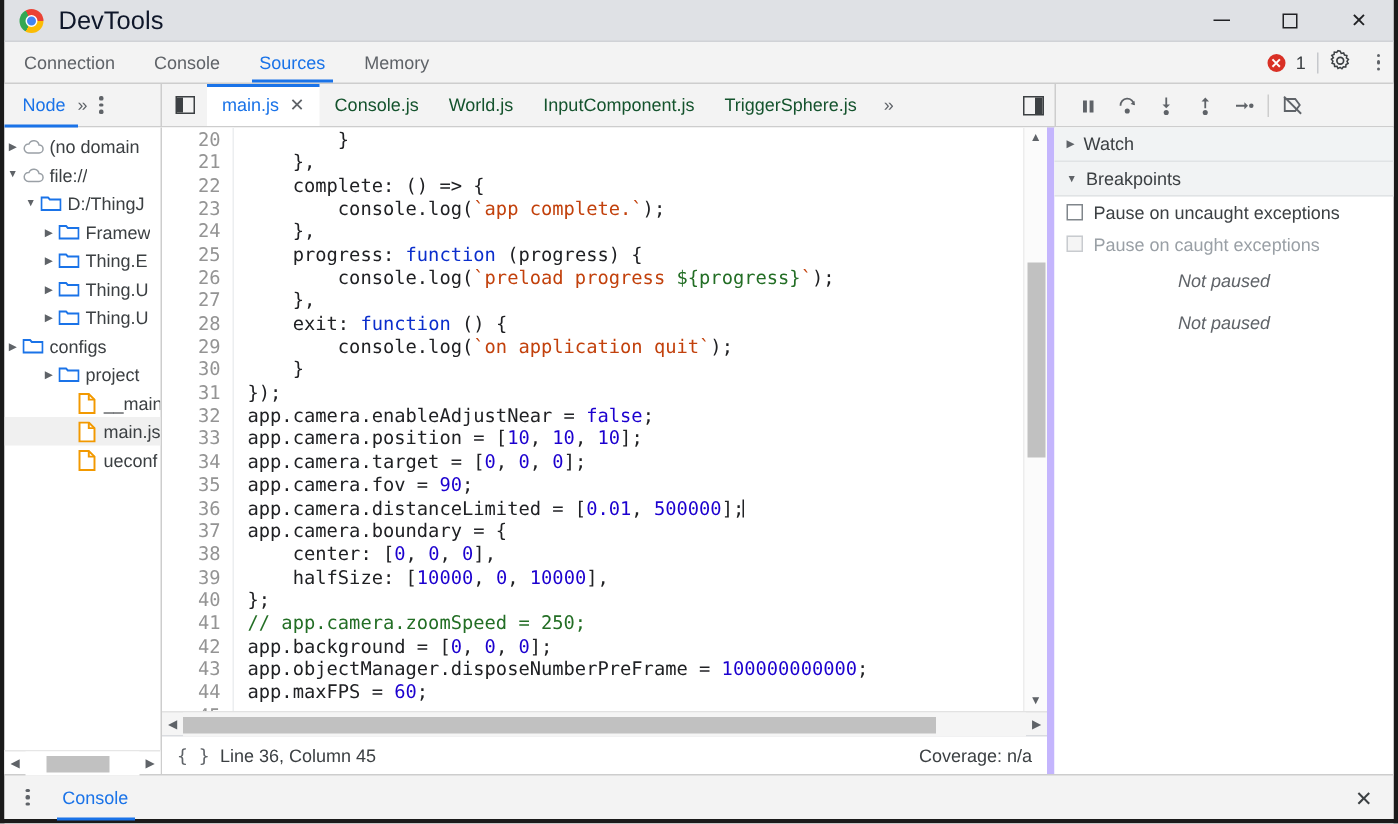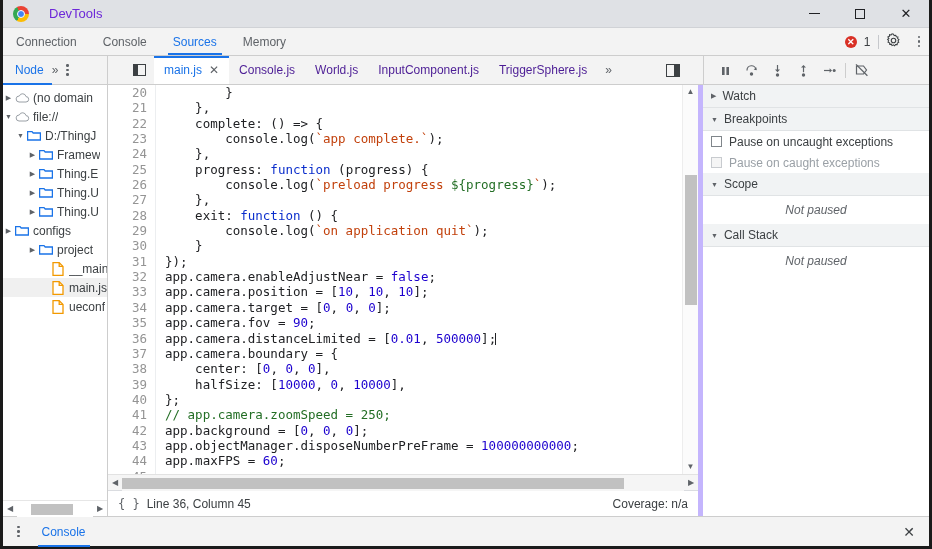--- a/index.html
+++ b/index.html
@@ -16,52 +16,52 @@
          border-left:3px solid #1a1a1a; border-right:3px solid #1a1a1a;
          border-bottom:3px solid #1a1a1a; background:#fff; }
 
   
   .titlebar { height:28px; background:#dfe1e5; display:flex; align-items:center;
               flex:0 0 28px; border-bottom:1px solid #d0d2d6; }
   .chrome-logo { width:16px; height:16px; border-radius:50%; margin-left:10px; position:relative;
      background:conic-gradient(from -30deg, #ea4335 0deg 120deg, #fbbc05 120deg 240deg, #34a853 240deg 360deg);}
   .chrome-logo:after { content:""; position:absolute; left:4px; top:4px; width:8px; height:8px;
      border-radius:50%; background:#4285f4; border:1.5px solid #fff; box-sizing:border-box;}
-  .title-text { margin-left:20px; font-size:13px; color:#6d28d9; }
+  .title-text { margin-left:10px; font-size:17px; color:#0f172a; }
   .winbtns { margin-left:auto; display:flex; height:100%; }
   .winbtn { width:46px; height:100%; display:flex; align-items:center; justify-content:center;
             color:#202124; font-size:13px; }
   .sq { width:10px; height:10px; border:1px solid #202124; }
   .dash { width:11px; height:1px; background:#202124; }
 
   
   .maintabs { height:28px; flex:0 0 28px; background:#f3f3f3; display:flex; align-items:stretch;
               border-bottom:1px solid #cdcdcd;text-align:right; }
   .mtab { padding:0 13px; display:flex; align-items:center; color:#5f6368; font-size:12px;
           position:relative; }
   .mtab.active { color:#1a73e8; }
   .mtab.active:after { content:""; position:absolute; left:8px; right:8px; bottom:0; height:2px;
                        background:#1a73e8; }
   .flask { margin-left:4px; }
 
   
   .srcbar { height:29px; flex:0 0 29px; display:flex; align-items:stretch;
-            background:#f3f3f3; border-bottom:1px solid #cdcdcd;gap:16px; }
+            background:#f3f3f3; border-bottom:1px solid #cdcdcd; }
   .nav-tabrow { width:105px; display:flex; align-items:center; background:#f3f3f3;
                 border-right:1px solid #cdcdcd; position:relative; }
   .nav-tab { color:#1a73e8; font-size:12px; padding-left:12px; position:relative; }
   .nav-tab:after { content:""; position:absolute; left:0px; right:-8px; bottom:-8px; height:2px; background:#1a73e8;}
   .chev2 { color:#5f6368; margin-left:8px; font-size:12px; letter-spacing:-2px;}
   .kebab { margin-left:10px; display:flex; flex-direction:column; gap:2px; }
   .kebab i { width:2.5px; height:2.5px; background:#5f6368; border-radius:50%; display:block;}
   .filetabs { flex:1; display:flex; align-items:stretch; background:#f3f3f3; overflow:hidden; }
   .panelicon { width:30px; display:flex; align-items:center; justify-content:center; }
   .panelicon .pbox { width:13px; height:12px; border:1.4px solid #3c4043; display:flex;}
   .panelicon .pbox .l { width:4px; background:#3c4043; }
-  .ftab { padding:0 10px; display:flex; align-items:center; color:#4c1d95; font-size:12px;
+  .ftab { padding:0 10px; display:flex; align-items:center; color:#14532d; font-size:12px;
           white-space:nowrap; position:relative; }
   .ftab.active { color:#1a73e8; background:#fff; }
   .ftab.active:before { content:""; position:absolute; left:0; right:0; top:0; height:2px; background:#1a73e8;}
   .ftab .x { margin-left:7px; font-size:12px; color:#5f6368; }
   .ftab-more { padding:0 8px; display:flex; align-items:center; color:#5f6368; letter-spacing:-2px;}
   .showpane { width:28px; display:flex; align-items:center; justify-content:center; border-left:0;}
   .showpane .pbox2 { width:14px; height:13px; border:1.4px solid #3c4043; display:flex; justify-content:flex-end;}
   .showpane .pbox2 .r { width:5px; background:#3c4043; }
   .dbgbar { width:226px; display:flex; align-items:center; gap:0px; background:#f3f3f3;
             border-left:1px solid #cdcdcd; padding-left:8px;}
@@ -480,29 +480,21 @@
         <span>Breakpoints</span>
       </div>
       <div class="dcheck">
         <span class="cbox"></span>
         <span>Pause on uncaught exceptions</span>
       </div>
       <div class="dcheck dim">
         <span class="cbox dim"></span>
         <span>Pause on caught exceptions</span>
       </div>
-      <div class="dsection">
-        <span class="arr">▼</span>
-        <span>Scope</span>
-      </div>
       <div class="dnote">Not paused</div>
-      <div class="dsection">
-        <span class="arr">▼</span>
-        <span>Call Stack</span>
-      </div>
       <div class="dnote">Not paused</div>
     </div>
 
   </div>
 
   <div class="drawer">
     <div class="kebab">
         <i></i>
         <i></i>
         <i></i>

